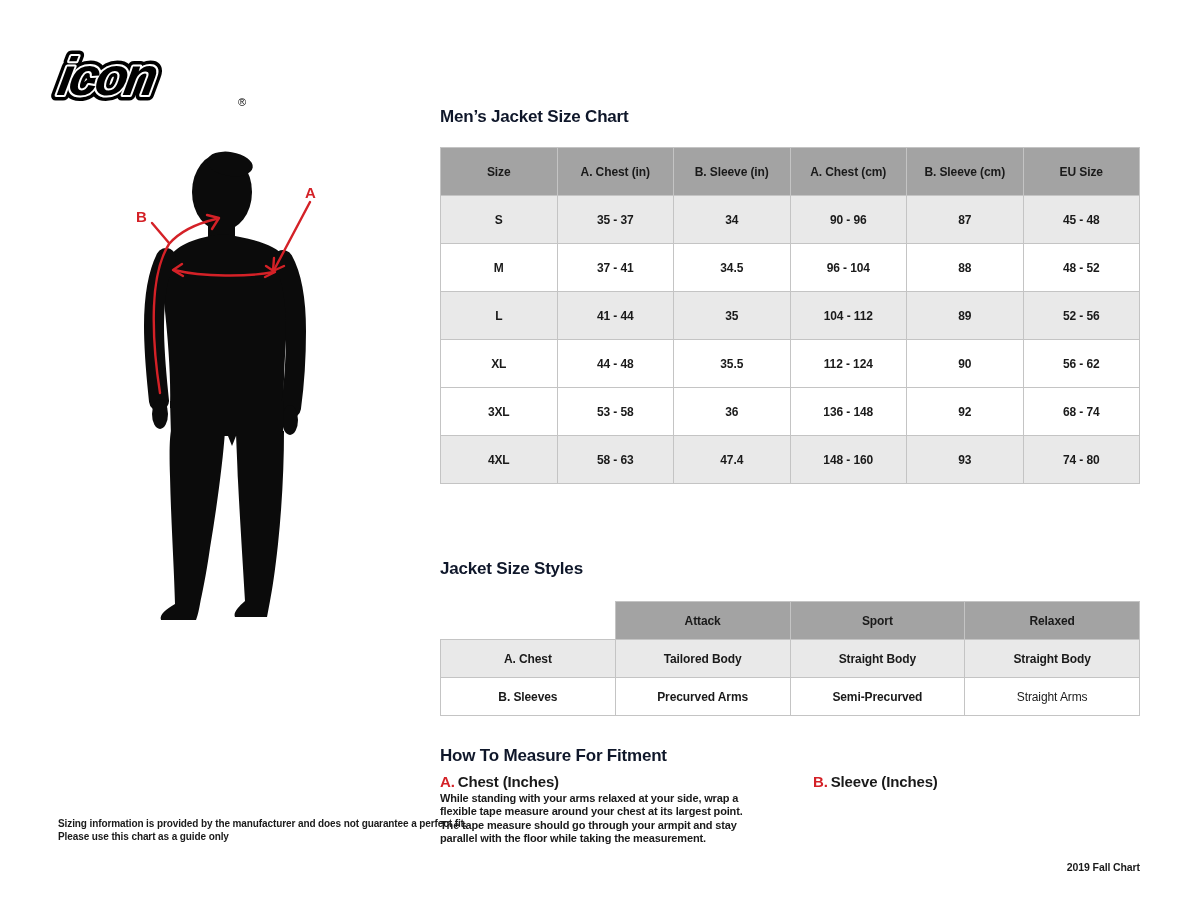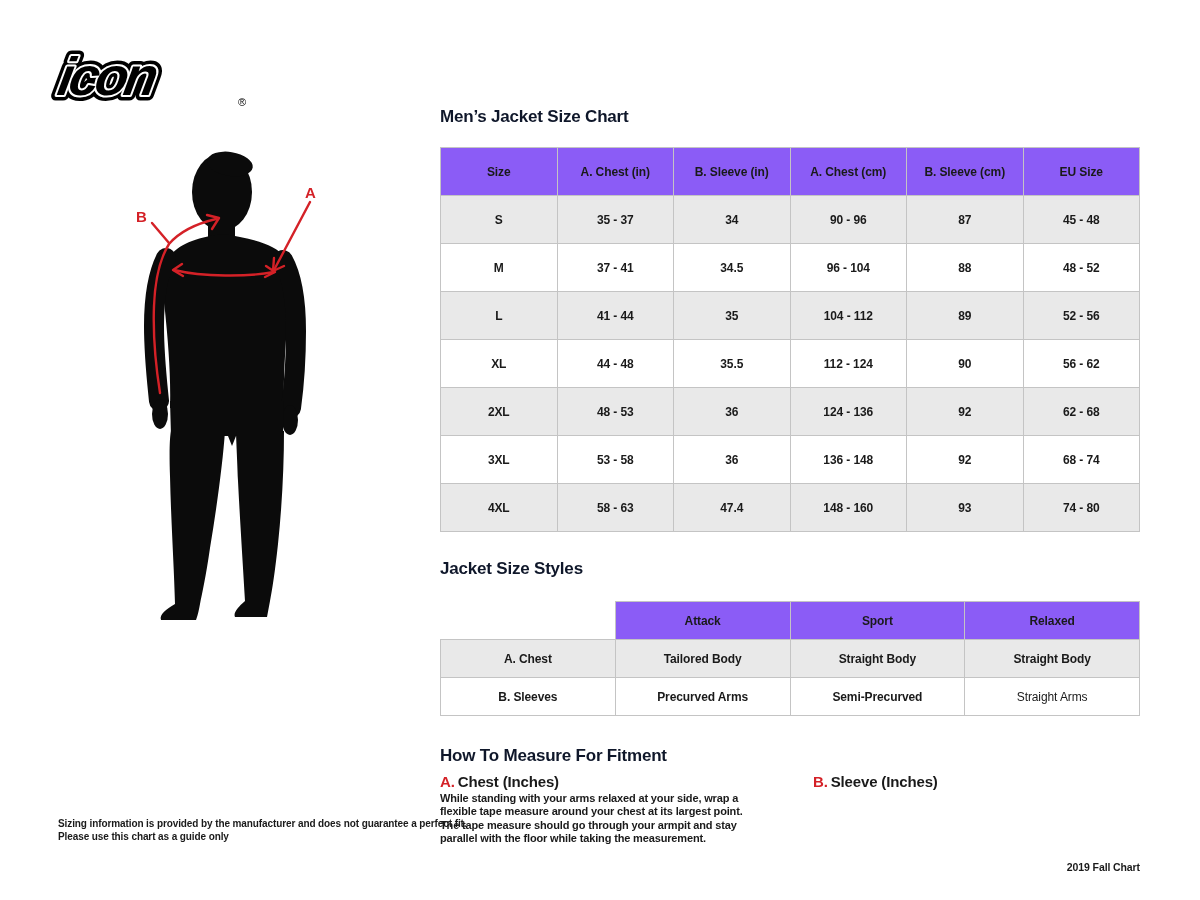--- a/index.html
+++ b/index.html
@@ -20,21 +20,21 @@
   #measure-title { left: 440px; top: 746px; }
 
   
   table { border-collapse: collapse; table-layout: fixed; width: 700px; }
   th, td { border: 1px solid #c4c4c4; text-align: center; vertical-align: middle;
            font-size: 12px; font-weight: bold; letter-spacing: -0.1px; color: #1a1a1a; }
   #size-table   { left: 440px; top: 147px; }
   #size-table tr { height: 48px; }
   #styles-table { left: 440px; top: 601px; }
   #styles-table tr { height: 38px; }
-  .head-shade { background: #8b5cf6; }
+  .head-shade { background: #a3a3a3; }
   .shade      { background: #e9e9e9; }
   .blank      { border: none; background: transparent; }
   .regular    { font-weight: normal; }
 
   
   .measure-col { font-size: 11px; font-weight: bold; letter-spacing: -0.15px; line-height: 13.5px; }
   #measure-a { left: 440px; top: 775px; width: 324px; }
   #measure-b { left: 768px; top: 775px; width: 340px; margin-left: 45px; }
   .measure-label { font-size: 15px; margin-bottom: 3px; }
   .red { color: #d42127; }
@@ -134,28 +134,20 @@
   </tr>
   <tr>
     <td>XL</td>
     <td>44 - 48</td>
     <td>35.5</td>
     <td>112 - 124</td>
     <td>90</td>
     <td>56 - 62</td>
   </tr>
   <tr>
-    <td class="shade">2XL</td>
-    <td class="shade">48 - 53</td>
-    <td class="shade">36</td>
-    <td class="shade">124 - 136</td>
-    <td class="shade">92</td>
-    <td class="shade">62 - 68</td>
-  </tr>
-  <tr>
     <td>3XL</td>
     <td>53 - 58</td>
     <td>36</td>
     <td>136 - 148</td>
     <td>92</td>
     <td>68 - 74</td>
   </tr>
   <tr>
     <td class="shade">4XL</td>
     <td class="shade">58 - 63</td>

